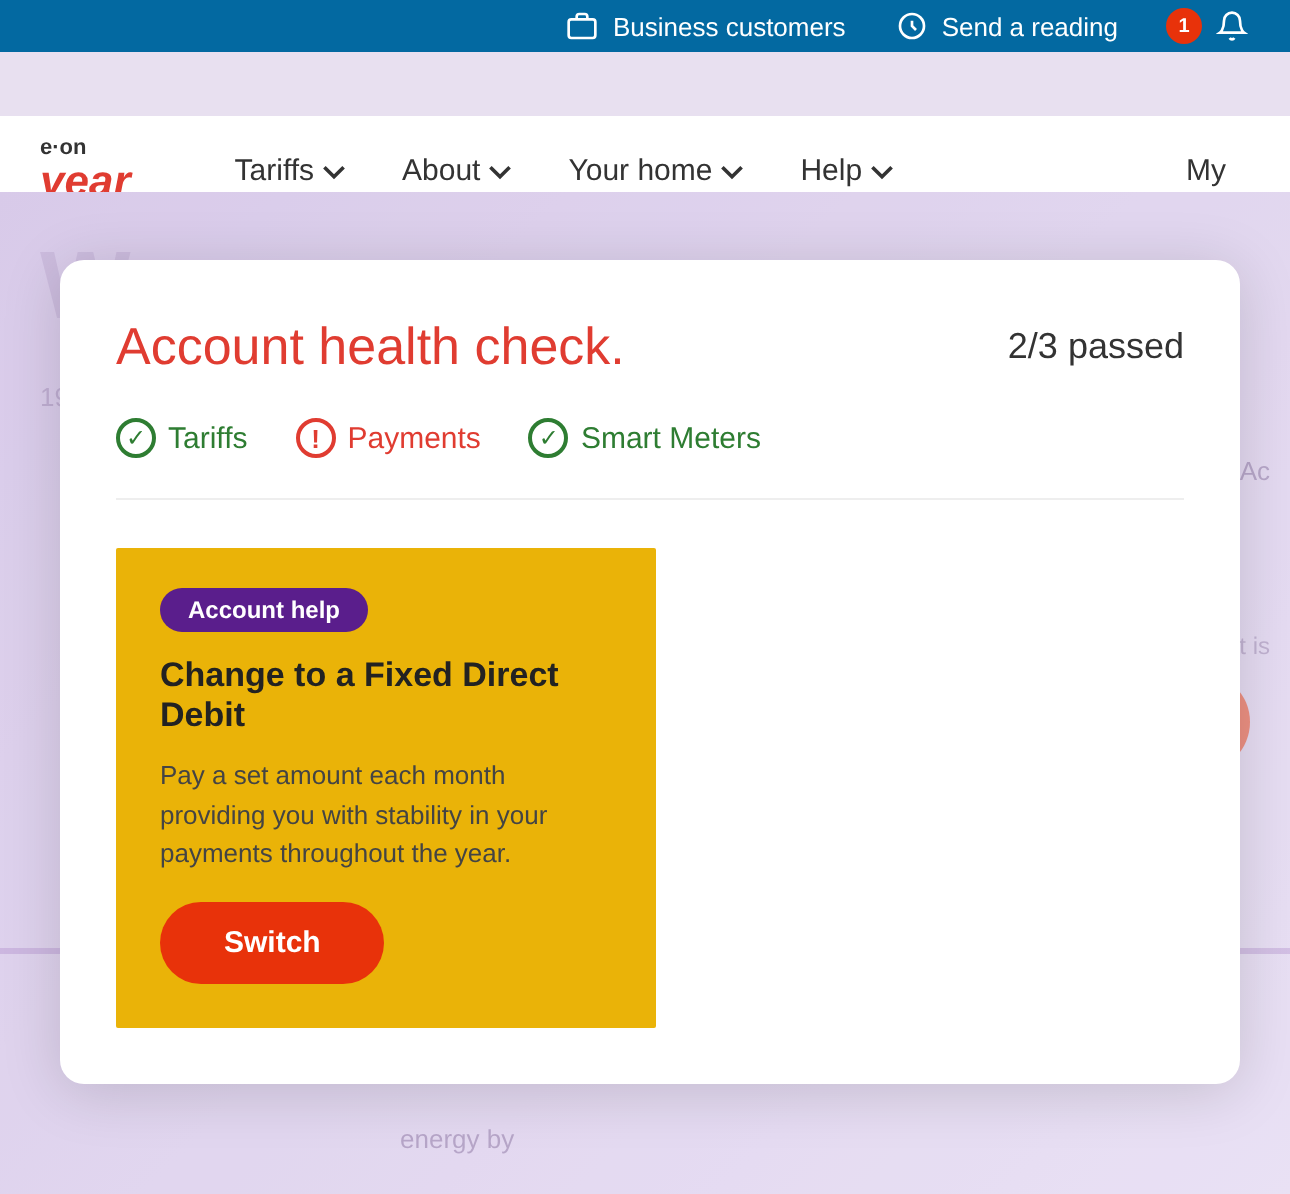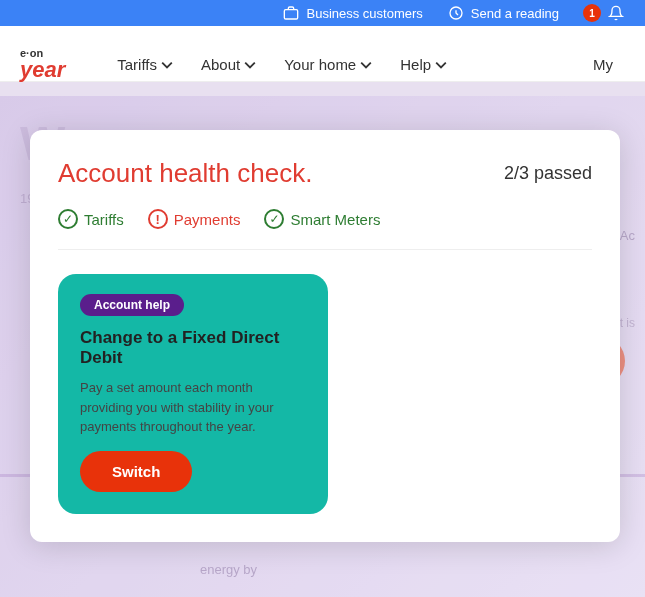--- a/index.html
+++ b/index.html
@@ -1,20 +1,20 @@
 <!DOCTYPE html>
 <html><head>
   <meta charset="utf-8">
   <style>
     * { box-sizing: border-box; margin: 0; padding: 0; }
     body { font-family: Arial, sans-serif; background: #e8e0f0; width: 645px; height: 597px; overflow: hidden; position: relative; }
 
     
     .top-bar {
-      background: #3b82f6;
+      background: #0369a1;
       height: 24px;
       display: flex;
       align-items: center;
       justify-content: flex-end;
       padding: 13px 20px;
       gap: 24px;
     }
     .top-bar-item {
       display: flex;
       align-items: center;
@@ -41,24 +41,25 @@
       align-items: center;
       justify-content: center;
       font-weight: bold;
     }
 
     
     .nav-bar {
       background: white;
       height: 56px;
       display: flex;
-      align-items: flex-end;
+      align-items: center;
       padding: 0 20px;
       gap: 0;
       border-bottom: 1px solid #eee;
+      margin-top: 32px;
     }
     .logo {
       display: flex;
       flex-direction: column;
       line-height: 1;
       margin-right: 40px;
     }
     .logo-eon {
       font-size: 11px;
       color: #333;
@@ -247,22 +248,22 @@
       display: flex;
       align-items: center;
       justify-content: center;
       color: #e03c31;
       font-size: 13px;
       font-weight: bold;
     }
 
     
     .card {
-      background: #14b8a6;
-      border-radius: 18px;
+      background: #eab308;
+      border-radius: 1px;
       padding: 20px 22px 22px 22px;
       max-width: 270px;
     }
     .card-badge {
       background: #5a1e8c;
       color: white;
       border-radius: 20px;
       padding: 4px 14px;
       font-size: 12px;
       font-weight: bold;

